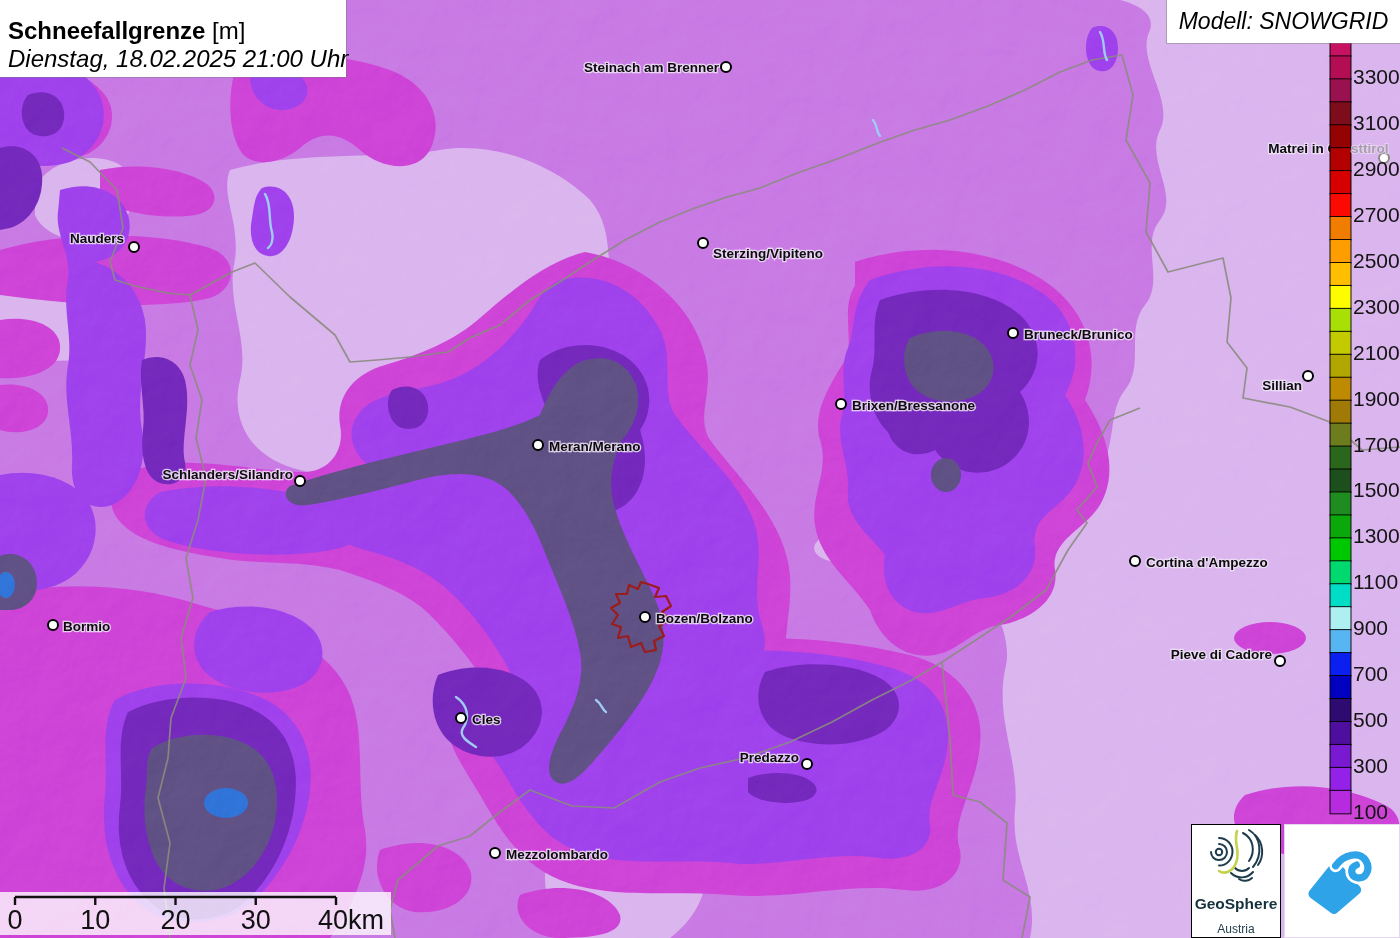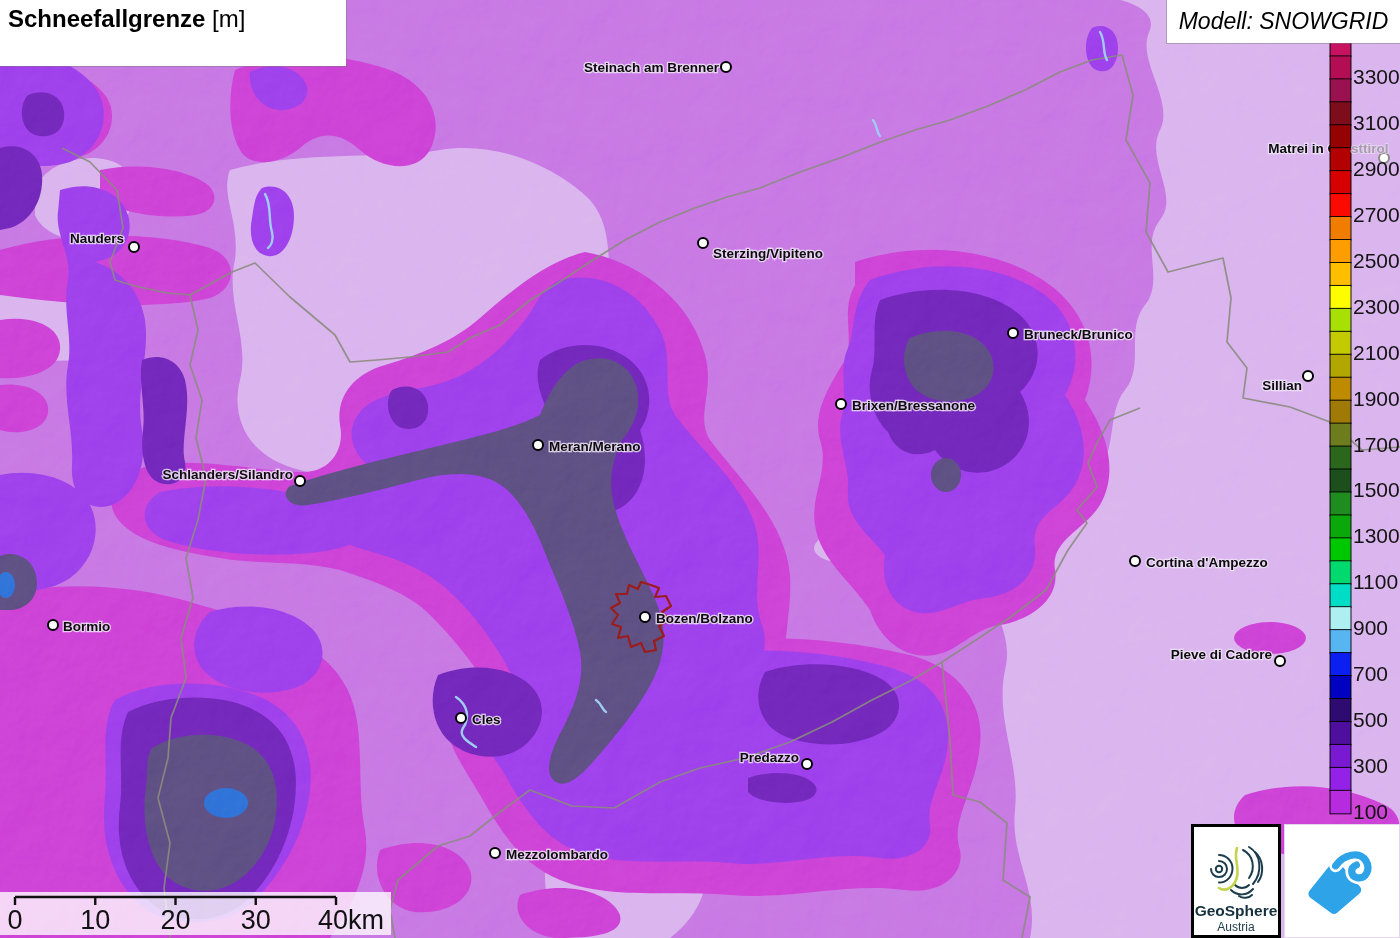--- a/index.html
+++ b/index.html
@@ -16,30 +16,30 @@
   .f-blue{fill:var(--c-blue);}
   .s-water{fill:none;stroke:var(--c-water);stroke-width:2.4;stroke-linecap:round;}
   .s-border{fill:none;stroke:var(--c-border);stroke-width:1.7;stroke-linejoin:round;opacity:.9;}
   .s-bozen{fill:none;stroke:var(--c-bozen_outline);stroke-width:2.2;stroke-linejoin:round;}
   .city-label{font:700 13.5px "Liberation Sans",sans-serif;fill:#0c0c0c;
               paint-order:stroke;stroke:rgba(238,226,247,.85);stroke-width:2.6px;}
   .city-label-tail{font:700 13.5px "Liberation Sans",sans-serif;fill:#a79dad;
               paint-order:stroke;stroke:rgba(238,226,247,.6);stroke-width:2px;}
   .legend-label{font:400 21px "Liberation Sans",sans-serif;fill:#141414;}
   .panel{position:absolute;background:#fff;box-shadow:0 0 0 1px rgba(120,120,120,.45);}
-  .title-box{left:0;top:0;width:346px;height:66px;padding:4px 10px 0 8px;box-sizing:border-box;}
+  .title-box{left:0;top:0;width:346px;height:77px;padding:16px 10px 0 8px;box-sizing:border-box;}
   .title-line1{font-size:24px;line-height:29px;color:#000;white-space:nowrap;}
   .title-line1 .t-bold{font-weight:700;}
   .title-line2{font-size:24px;line-height:28px;font-style:italic;color:#000;white-space:nowrap;}
   .model-box{right:0;top:0;width:233px;height:43px;display:flex;align-items:center;justify-content:center;}
   .model-text{font-style:italic;font-size:23px;color:#000;white-space:nowrap;}
   .scalebar-box{left:0;top:892px;width:391px;height:43px;background:rgba(255,255,255,.78);box-shadow:none;}
   .logo-box{position:absolute;background:#fff;}
-  .geosphere-box{left:1191px;top:824px;width:90px;height:114px;border:3px solid #000000;box-sizing:border-box;
-                 display:flex;flex-direction:column;align-items:center;justify-content:flex-end;}
+  .geosphere-box{left:1191px;top:824px;width:90px;height:114px;border:1px solid #000000;box-sizing:border-box;
+                 display:flex;flex-direction:column;align-items:center;justify-content:space-between;}
   .geosphere-name{font-weight:700;font-size:15.5px;color:#15313e;line-height:17px;margin-top:-2px;}
   .geosphere-country{font-size:12px;color:#24414d;line-height:16px;}
   .avalanche-box{left:1284px;top:824px;width:116px;height:114px;border:1px solid #e4d6ee;box-sizing:border-box;
                  display:flex;align-items:center;justify-content:center;}
 </style>
 </head>
 <body>
 
 <div class="stage" style="--c-light: #d2a6ea; --c-mid: #bd63de; --c-magenta: #c32cce; --c-violet: #8c2ae8; --c-dark_violet: #5d17ae; --c-slate: #47386f; --c-blue: #1c5cd0; --c-water: #9fcbf4; --c-border: #8b8b80; --c-bozen_outline: #9b1c1c;">
 
@@ -237,20 +237,21 @@
         <text class="legend-label" x="1353" y="813.3" dominant-baseline="middle">100</text>
         <text class="city-label-tail" x="1351" y="153">sttirol</text>
       </g>
   </svg>
 
   <div class="panel title-box">
     <div class="title-line1">
       <span class="t-bold">Schneefallgrenze</span>
       <span>[m]</span>
     </div>
+    <div class="title-line2">Dienstag, 18.02.2025 21:00 Uhr</div>
   </div>
 
   <div class="panel model-box">
     <span class="model-text">Modell: SNOWGRID</span>
   </div>
 
   <div class="panel scalebar-box">
     <svg id="scalebar-svg" width="391" height="43" viewBox="0 0 391 43">
         <path d="M15,5 H336" stroke="#111" stroke-width="2.4" fill="none"></path>
         <path d="M15,5 V13" stroke="#111" stroke-width="2.4"></path>

